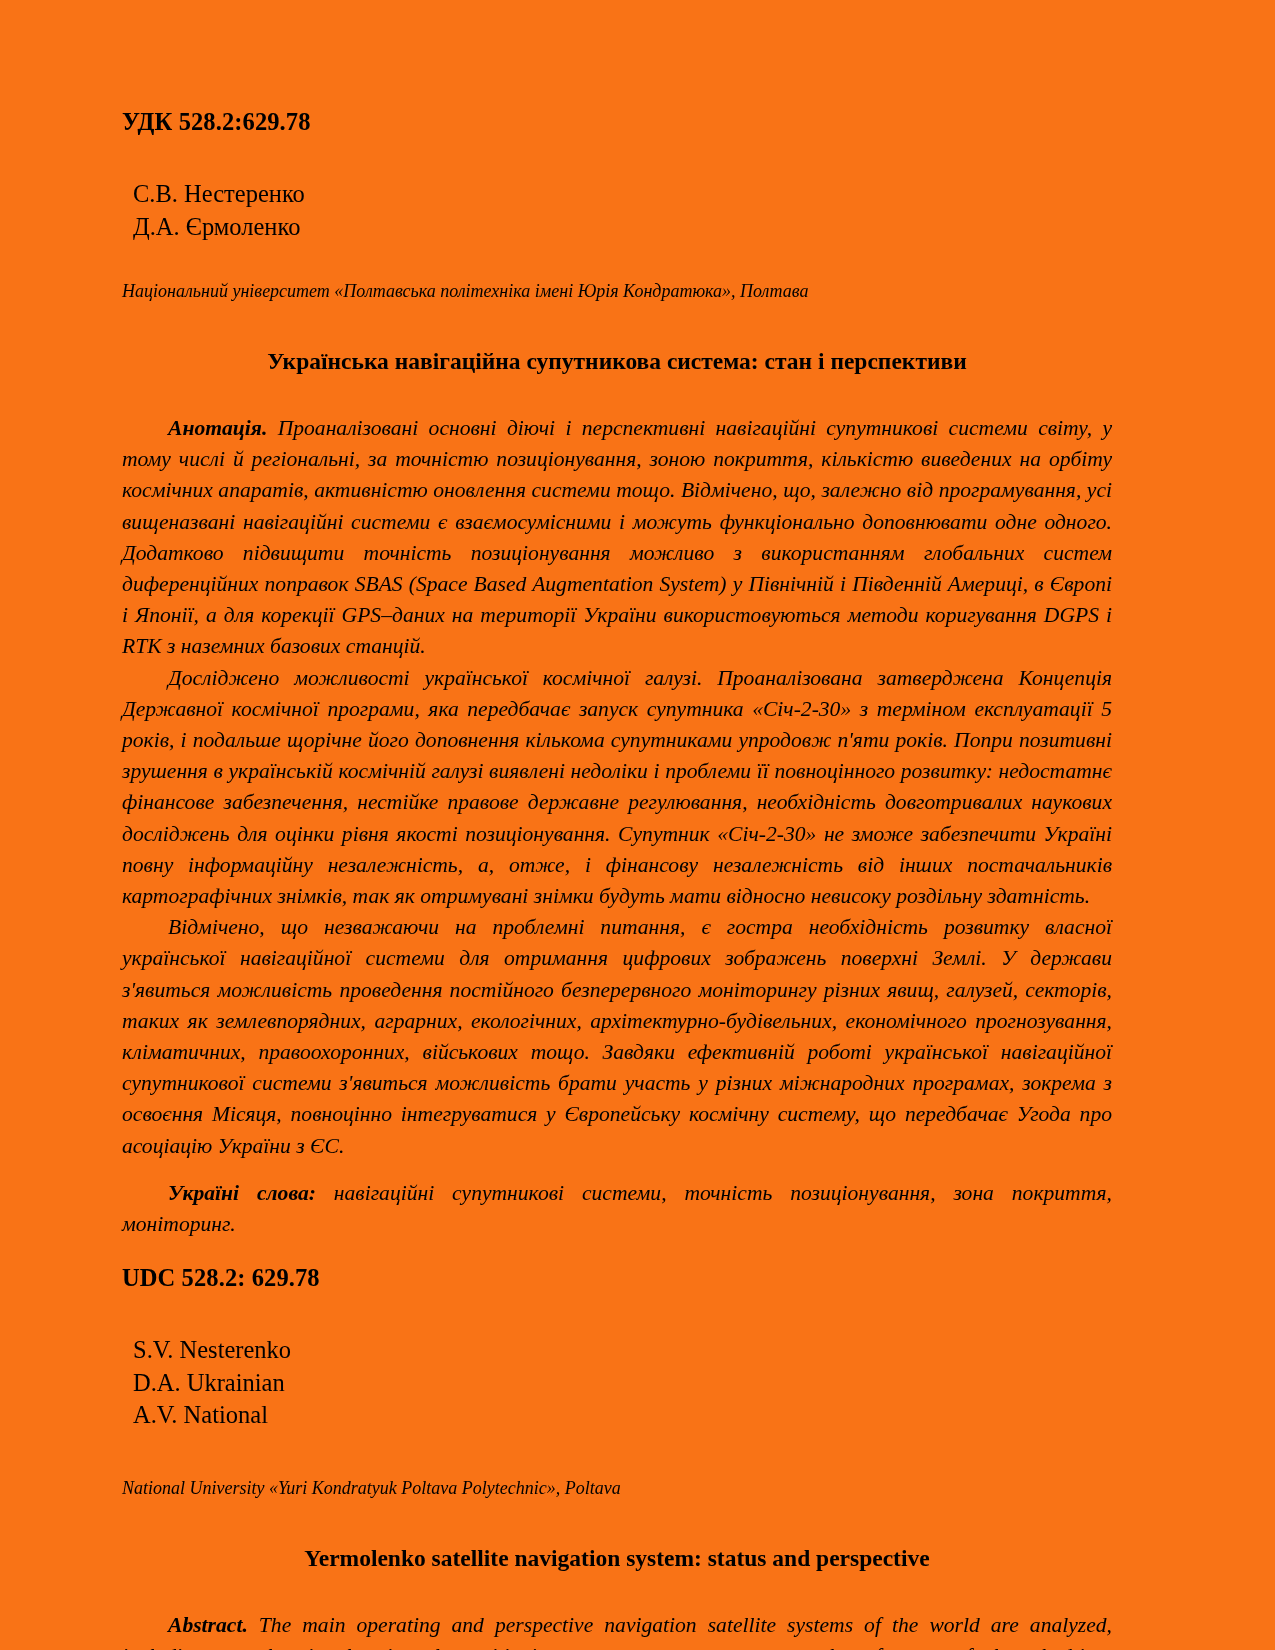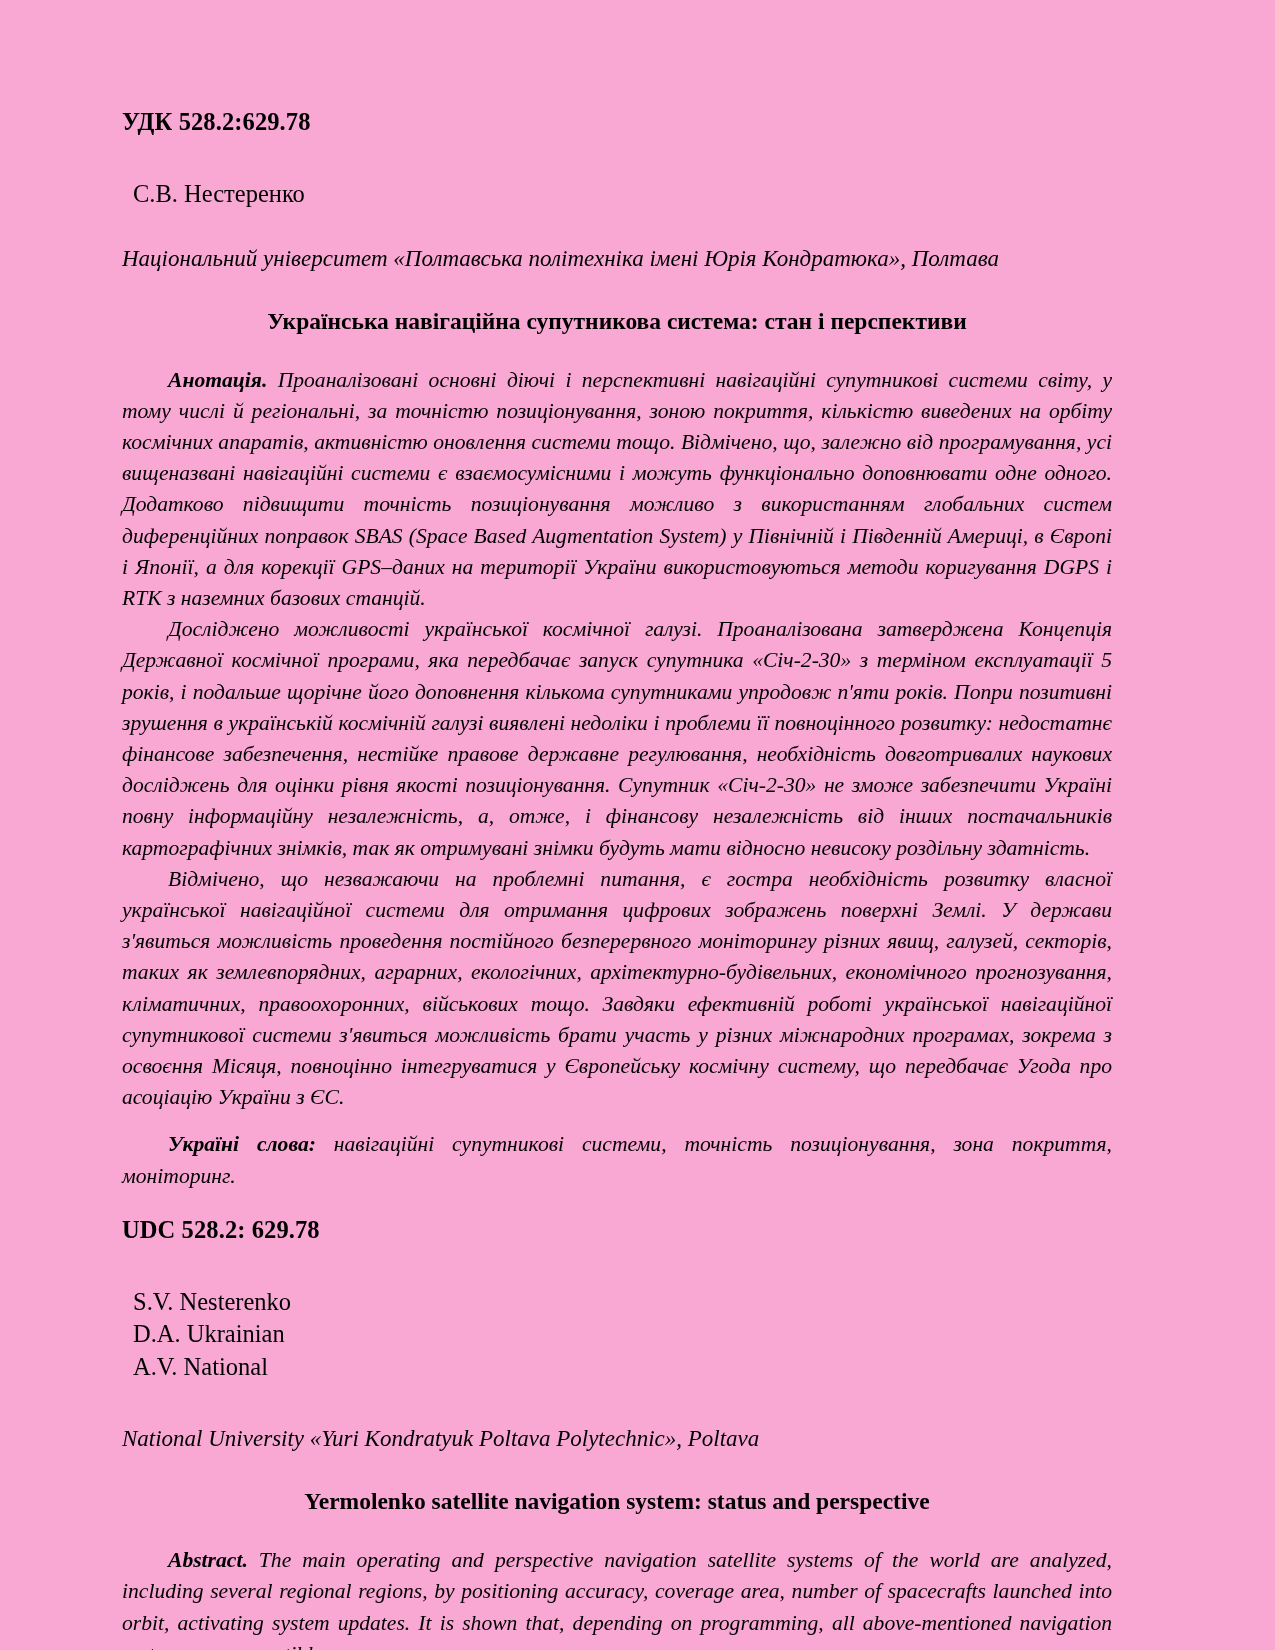--- a/index.html
+++ b/index.html
@@ -10,21 +10,21 @@
   }
   body {
     font-family: "Liberation Serif", "DejaVu Serif", serif;
     color: #000000;
   }
   .page {
     position: relative;
     width: 1275px;
     height: 1650px;
     margin: 0 auto;
-    background: #f9a8d4;
+    background: #f97316;
     overflow: hidden;
     box-sizing: border-box;
   }
   .content {
     position: absolute;
     left: 122px;
     top: 0;
     width: 990px;
   }
 
@@ -45,33 +45,33 @@
   }
   .author-line {
     font-size: 24.5px;
     line-height: 32.5px;
     font-weight: normal;
     white-space: pre;
     margin-left: 11px;
   }
 
   .affiliation {
-    font-size: 23px;
+    font-size: 18px;
     font-style: italic;
     line-height: 28px;
     margin: 0;
     white-space: nowrap;
   }
 
   .doc-title {
     font-size: 23.5px;
     font-weight: bold;
     text-align: center;
     line-height: 28px;
-    margin: 4px;
+    margin: 12px;
   }
 
   .abs-para {
     font-size: 21.6px;
     font-style: italic;
     line-height: 31.2px;
     text-align: justify;
     text-justify: inter-word;
     margin: 0;
     text-indent: 46px;
@@ -108,20 +108,21 @@
 
 <div class="page">
   <div class="content">
 
     <div class="udc first">УДК 528.2:629.78</div>
 
     <div class="sp-42"></div>
 
     <div class="author-list">
       <div class="author-line">С.В. Нестеренко</div>
+      <div class="author-line">Д.А. Єрмоленко</div>
     </div>
 
     <div class="sp-34"></div>
 
     <div class="affiliation">Національний університет «Полтавська політехніка імені Юрія Кондратюка», Полтава</div>
 
     <div class="sp-30"></div>
 
     <div class="doc-title">Українська навігаційна супутникова система: стан і перспективи</div>
 

